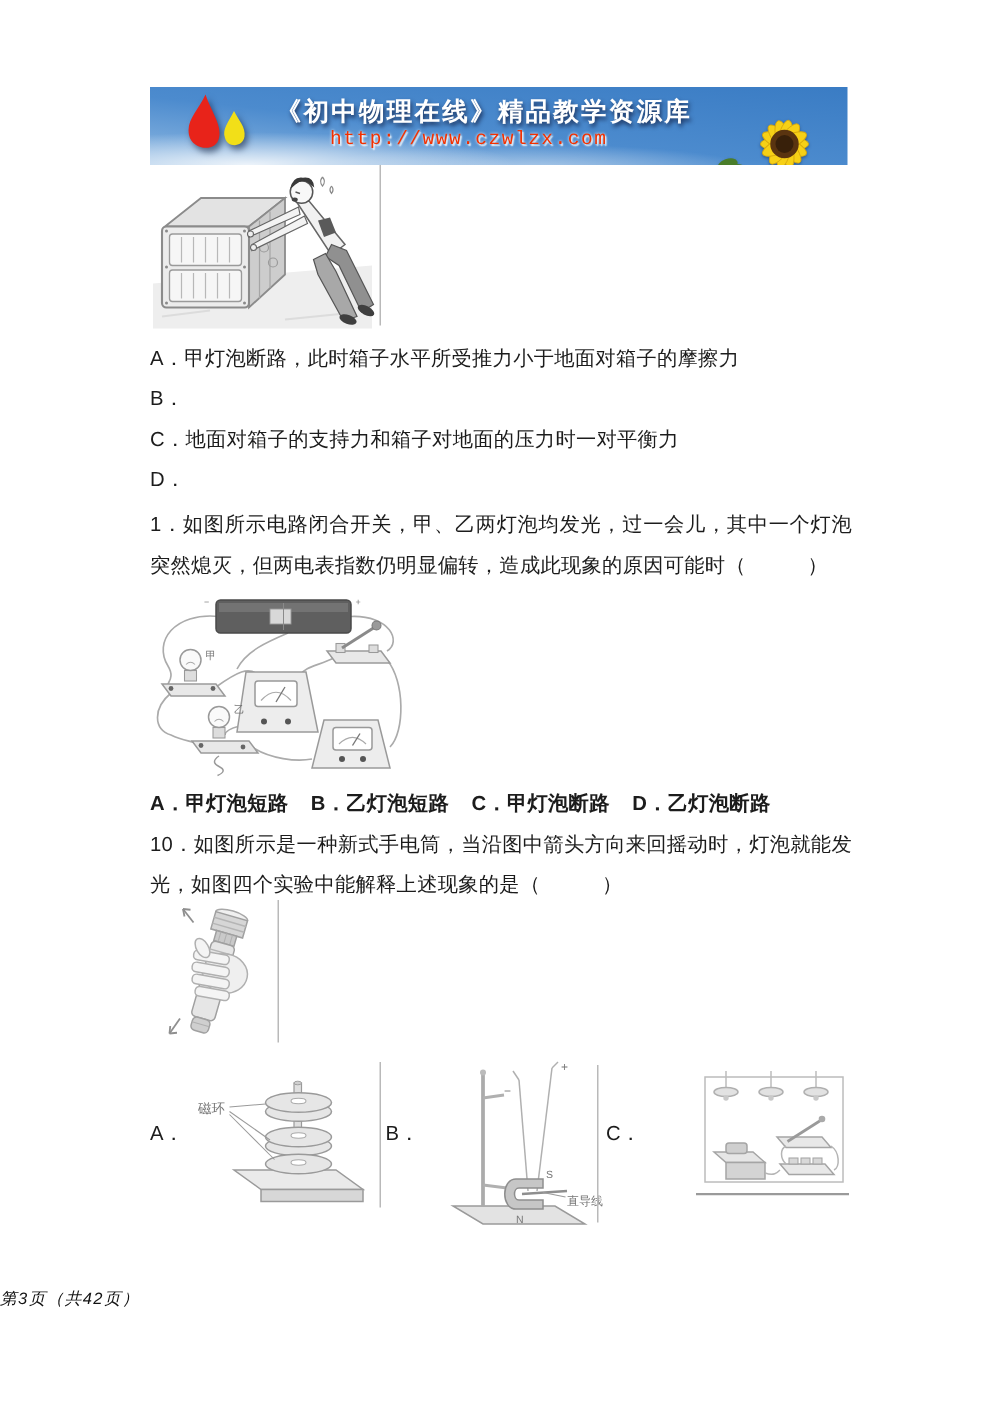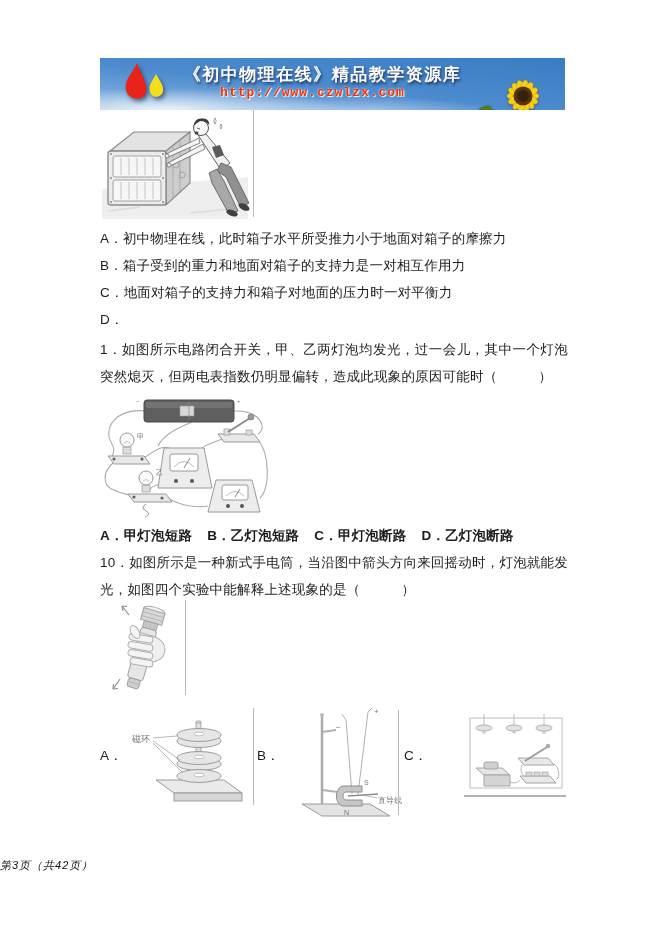--- a/index.html
+++ b/index.html
@@ -21,21 +21,21 @@
       linear-gradient(186deg, #3a7cc4 0%, #4c8bce 55%, #8fb9e2 100%);
   }
   .banner-title {
     position:absolute; left:40px; right:60px; top:5px; text-align:center;
     color:#fff; font-weight:bold; font-size:17px; letter-spacing:1.5px;
     text-shadow:1px 2px 3px rgba(15,25,60,.8);
     white-space:nowrap;
   }
   .banner-url {
     position:absolute; left:0; right:40px; top:27px; text-align:center;
-    color:#f23000; font-family:"Liberation Mono", monospace; font-weight:bold;
+    color:#f23000; font-family:"Liberation Mono", monospace; font-weight:normal;
     font-size:13px; letter-spacing:1px;
     text-shadow:0 0 2px #fff, 1px 1px 1px rgba(255,255,255,.9);
   }
   .logo-svg { position:absolute; left:22px; top:3px; filter:drop-shadow(2px 3px 2px rgba(0,10,40,.5)); }
   .sunflower-svg { position:absolute; right:6px; bottom:-6px; filter:drop-shadow(0 1px 1px rgba(0,20,60,.4)); }
 
   .vline { width:1px; background:#b9b9b9; }
 
   .optrow { display:flex; }
   .optrow .lbl { flex:0 0 auto; }
@@ -139,25 +139,24 @@
       <ellipse cx="96.5" cy="20" rx="2" ry="1.4" fill="#444"></ellipse>
       <path d="M115,5 q2.5,3 0,6 q-2.5,-3 0,-6" fill="none" stroke="#888" stroke-width="0.8"></path>
       <path d="M121,11 q2,2.5 0,5 q-2,-2.5 0,-5" fill="none" stroke="#888" stroke-width="0.8"></path>
     </svg>
   </div>
   <div class="abs vline" style="left:253px; top:100px; height:107px;"></div>
 
   <div class="abs txt" style="left:100px; top:215px; width:468px;">
     <div class="optrow">
       <span class="lbl">A．</span>
-        <span>初中物理在线，此时箱子水平所受推力小于地面对箱子的摩擦力</span>
+        <span>甲灯泡断路，此时箱子水平所受推力小于地面对箱子的摩擦力</span>
     </div>
     <div class="optrow">
       <span class="lbl">B．</span>
-        <span>箱子受到的重力和地面对箱子的支持力是一对相互作用力</span>
     </div>
     <div class="optrow">
       <span class="lbl">C．</span>
         <span>地面对箱子的支持力和箱子对地面的压力时一对平衡力</span>
     </div>
     <div class="optrow">
       <span class="lbl">D．</span>
     </div>
   </div>
 

